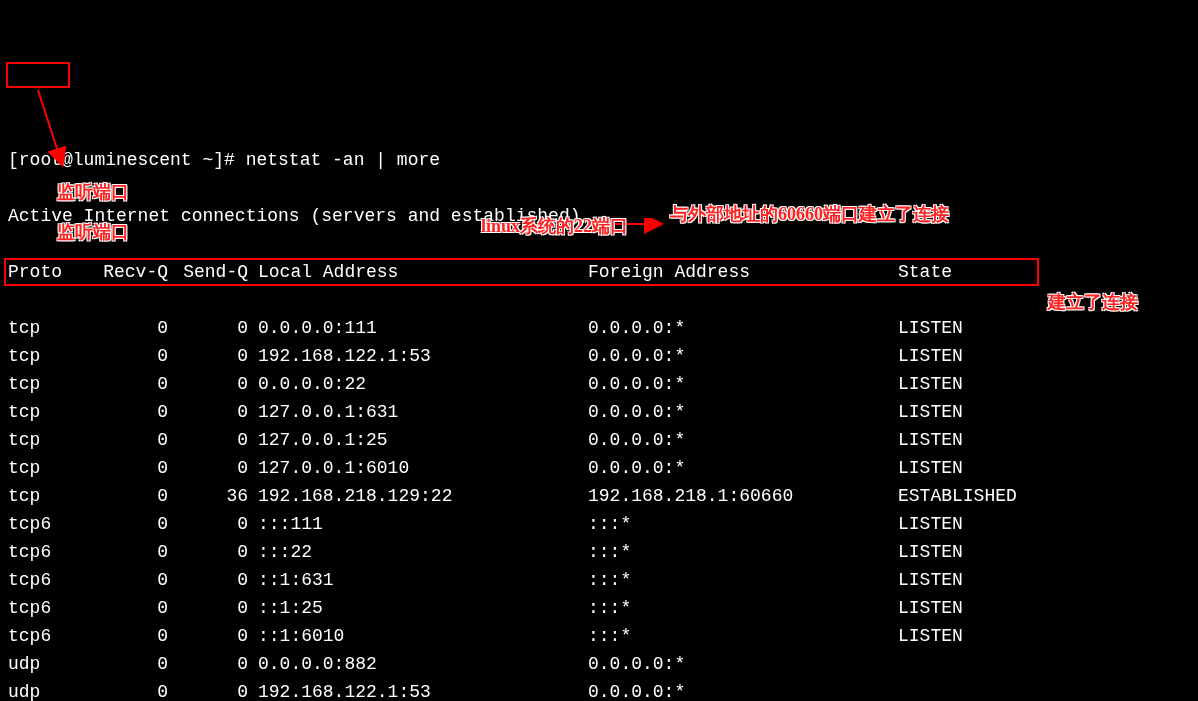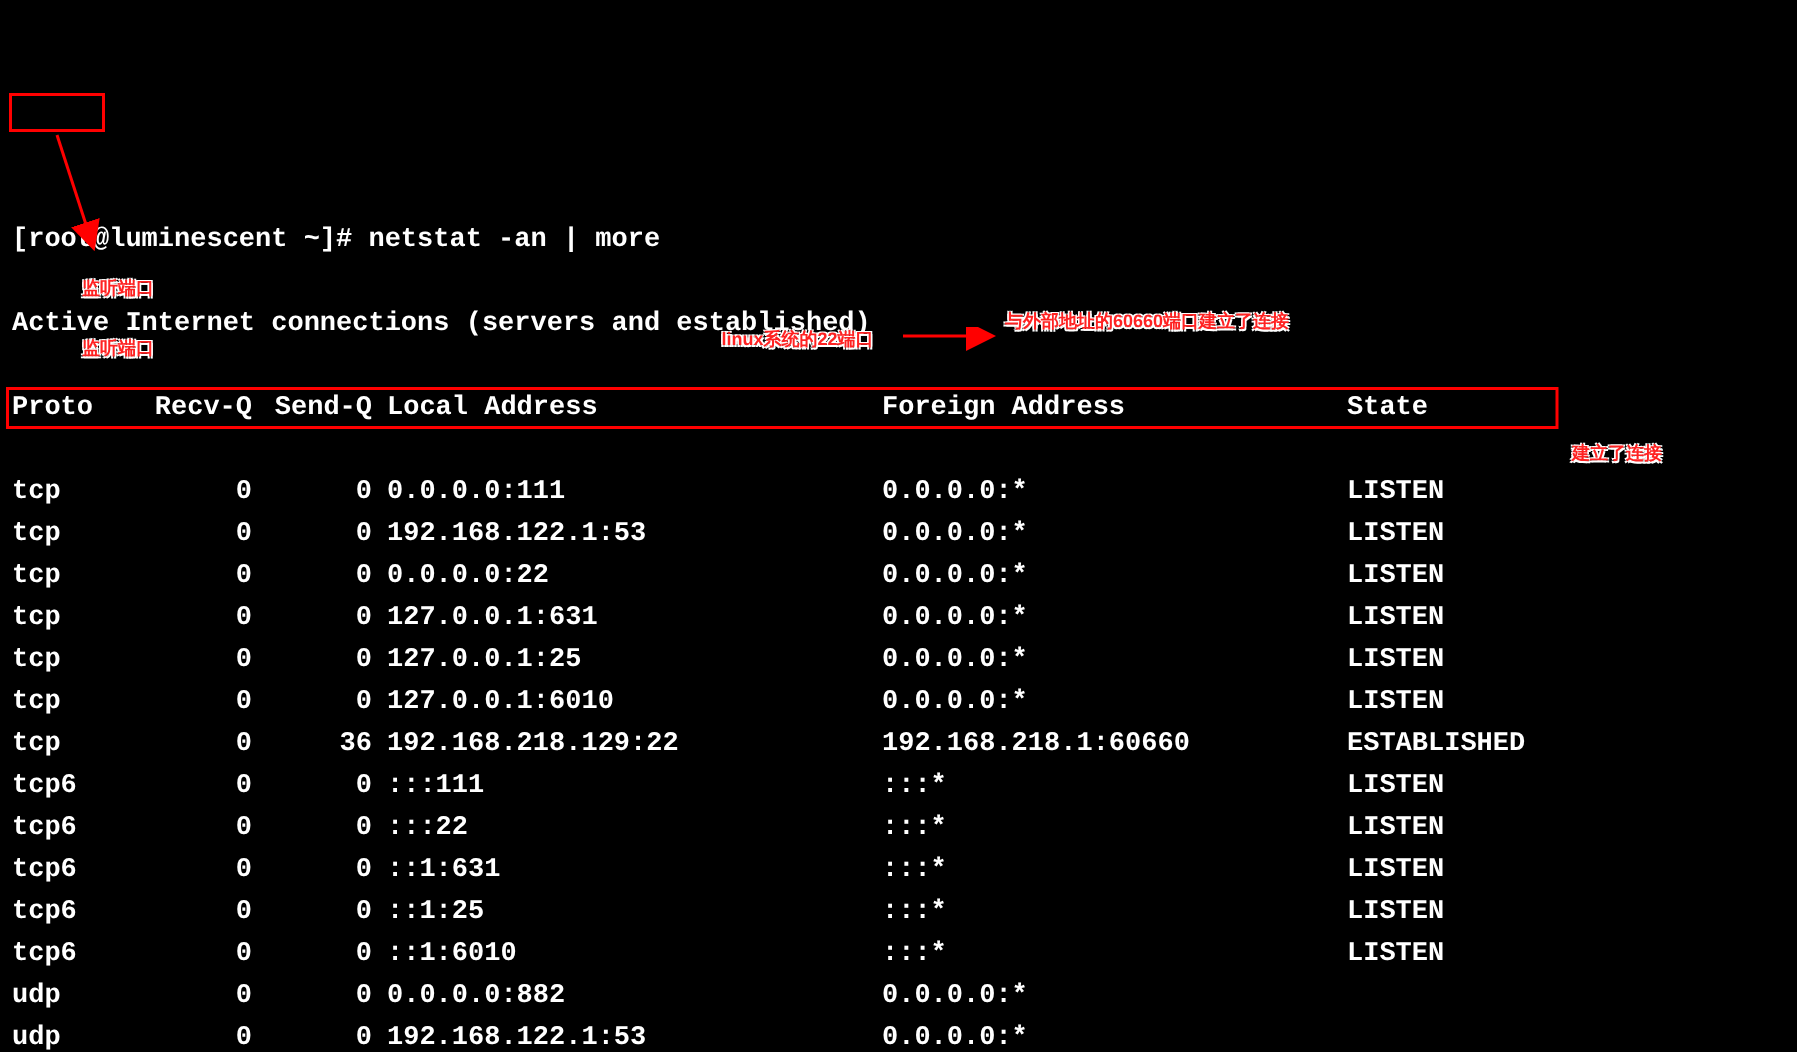--- a/index.html
+++ b/index.html
@@ -10,39 +10,39 @@
     font-family: "Consolas", "Courier New", monospace;
     font-size: 18px;
     line-height: 28px;
     white-space: pre;
     width: 1198px;
     height: 701px;
     box-sizing: border-box;
     overflow: hidden;
     position: relative;
   }
-  .line { display: block; height: 28px; font-weight: bold; }
+  .line { display: block; height: 28px; }
   .col-proto { display:inline-block; width: 60px; }
   .col-recvq { display:inline-block; width: 100px; text-align: right; }
   .col-sendq { display:inline-block; width: 80px; text-align: right; }
   .col-local { display:inline-block; width: 330px; padding-left: 10px; }
   .col-foreign { display:inline-block; width: 310px; }
   .col-state { display:inline-block; }
   .box-red {
     position: absolute;
     border: 2px solid #ff0000;
     box-sizing: border-box;
     z-index: 5;
   }
   .annotation {
     position: absolute;
     color: #ff2222;
-    font-family: Liberation Sans, sans-serif;
+    font-family: Liberation Serif, serif;
     font-weight: bold;
-    font-size: 12px;
+    font-size: 18px;
     text-shadow: -1px -1px 0 #fff, 1px -1px 0 #fff, -1px 1px 0 #fff, 1px 1px 0 #fff;
     z-index: 6;
     line-height: 20px;
   }
   .arrow {
     position: absolute;
     z-index: 6;
   }
 </style>
 </head>

